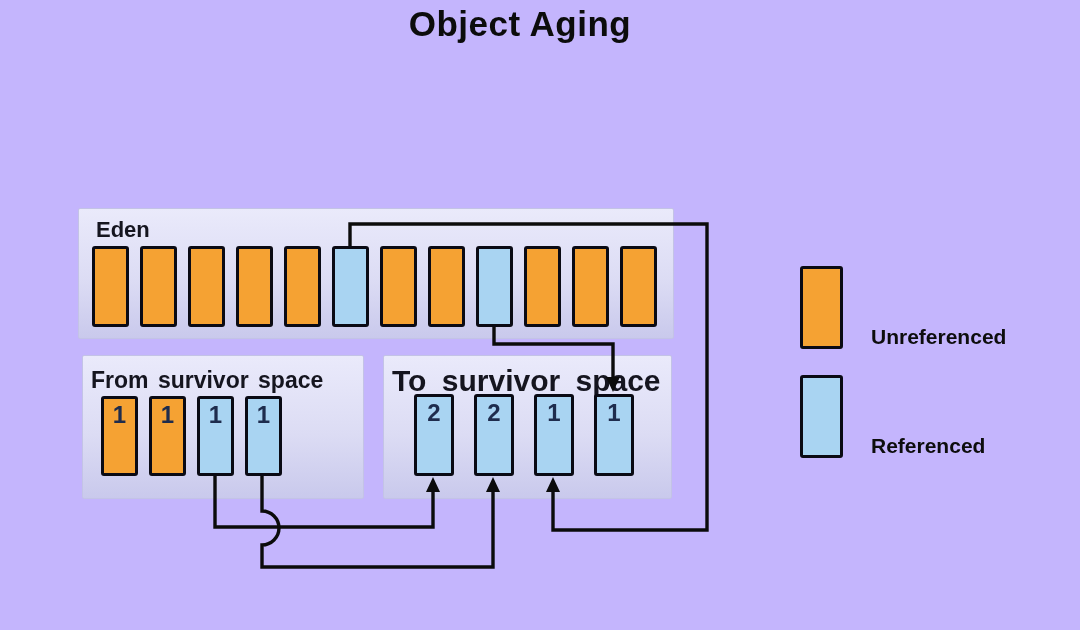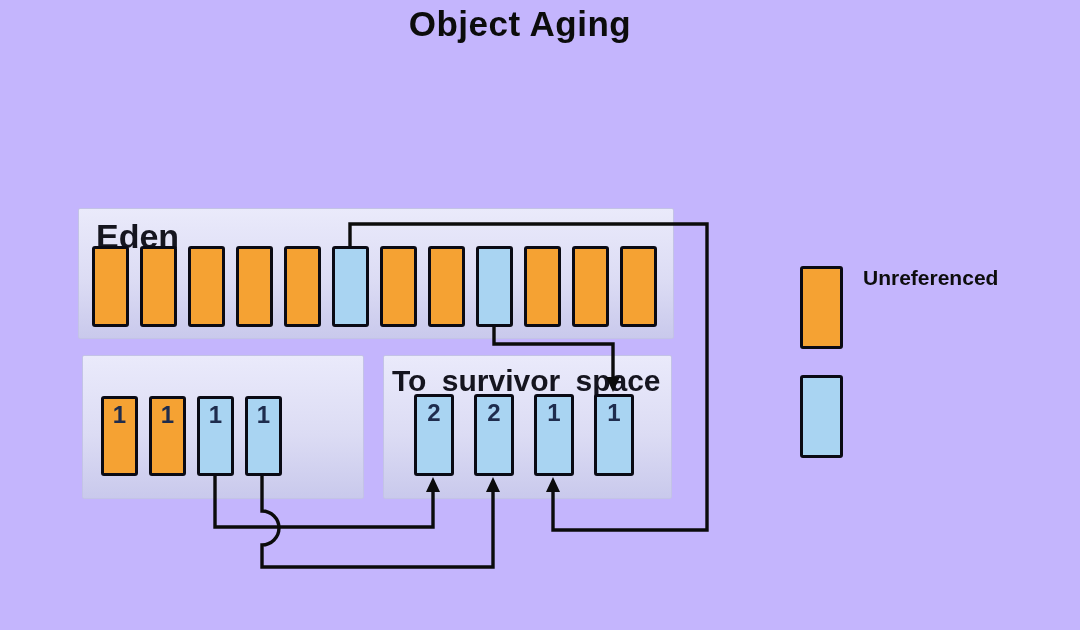--- a/index.html
+++ b/index.html
@@ -23,21 +23,21 @@
     border:1px solid #c3c3e6;
     border-radius:2px;
   }
   #eden-region{left:78px;top:208px;width:594px;height:129px;}
   #from-region{left:82px;top:355px;width:280px;height:142px;}
   #to-region{left:383px;top:355px;width:287px;height:142px;}
   .region-label{
     position:absolute;
     font-weight:bold;color:#15151f;white-space:nowrap;
   }
-  #eden-region .region-label{left:17px;top:8px;font-size:34px;}
+  #eden-region .region-label{left:17px;top:8px;font-size:22px;}
   #from-region .region-label{left:8px;top:11px;font-size:23px;word-spacing:3px;}
   #to-region .region-label{left:8px;top:8px;font-size:30px;word-spacing:7px;}
   .blocks{position:absolute;display:flex;}
   #eden-region .blocks{left:13px;top:37px;gap:11px;}
   #from-region .blocks{left:18px;top:40px;gap:11px;}
   #to-region .blocks{left:30px;top:38px;gap:20px;}
   .block{
     box-sizing:border-box;
     border:3px solid #0a0a14;
     border-radius:3px;
@@ -55,21 +55,21 @@
   }
   #arrow-layer{
     position:absolute;left:0;top:0;width:1080px;height:630px;
     pointer-events:none;z-index:5;
   }
   #arrow-layer path{fill:none;stroke:var(--line);stroke-width:3.4px;}
   #arrow-layer polygon{fill:var(--line);stroke:none;}
   .legend{
     position:absolute;left:800px;top:266px;width:260px;
   }
-  .legend-item{display:flex;align-items:flex-start;gap:20px;}
+  .legend-item{display:flex;align-items:flex-end;gap:28px;}
   .legend-item + .legend-item{margin-top:26px;}
   .swatch{
     box-sizing:border-box;
     width:43px;height:83px;flex:0 0 43px;
     border:3px solid #0a0a14;border-radius:3px;
   }
   .swatch.unreferenced{background:var(--orange);}
   .swatch.referenced{background:var(--blue);}
   .legend-label{font-size:21px;font-weight:bold;color:#0d0d0d;white-space:nowrap;}
 </style>
@@ -92,20 +92,21 @@
         <div class="block unreferenced"></div>
         <div class="block unreferenced"></div>
         <div class="block referenced"></div>
         <div class="block unreferenced"></div>
         <div class="block unreferenced"></div>
         <div class="block unreferenced"></div>
       </div>
   </div>
 
   <div class="region" id="from-region">
+    <div class="region-label">From survivor space</div>
     <div class="blocks">
         <div class="block unreferenced">
           <span class="age">1</span>
         </div>
         <div class="block unreferenced">
           <span class="age">1</span>
         </div>
         <div class="block referenced">
           <span class="age">1</span>
         </div>
@@ -148,16 +149,17 @@
     <polygon points="493,477 486,492 500,492"></polygon>
   </svg>
 
   <div class="legend">
     <div class="legend-item">
       <div class="swatch unreferenced"></div>
       <div class="legend-label">Unreferenced</div>
     </div>
     <div class="legend-item">
       <div class="swatch referenced"></div>
+      <div class="legend-label">Referenced</div>
     </div>
   </div>
 
 </div>
 
 </body></html>

